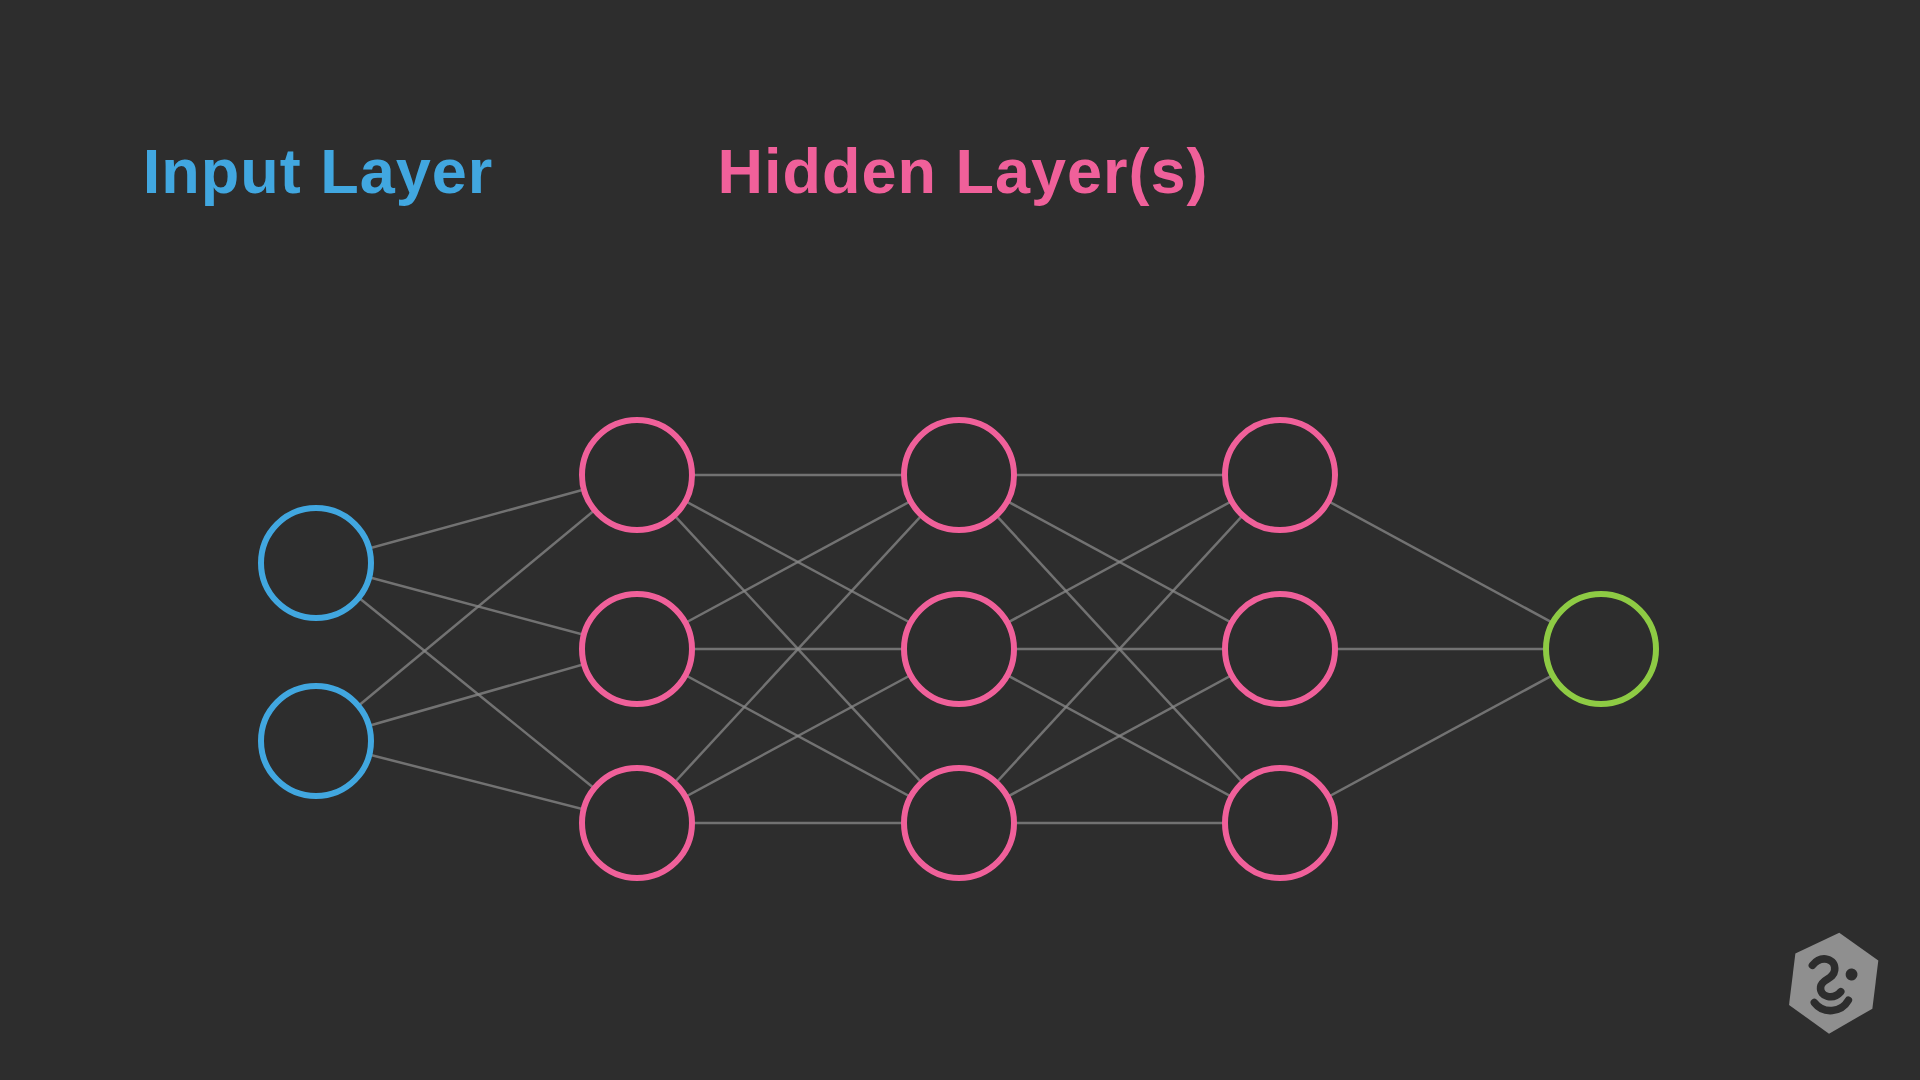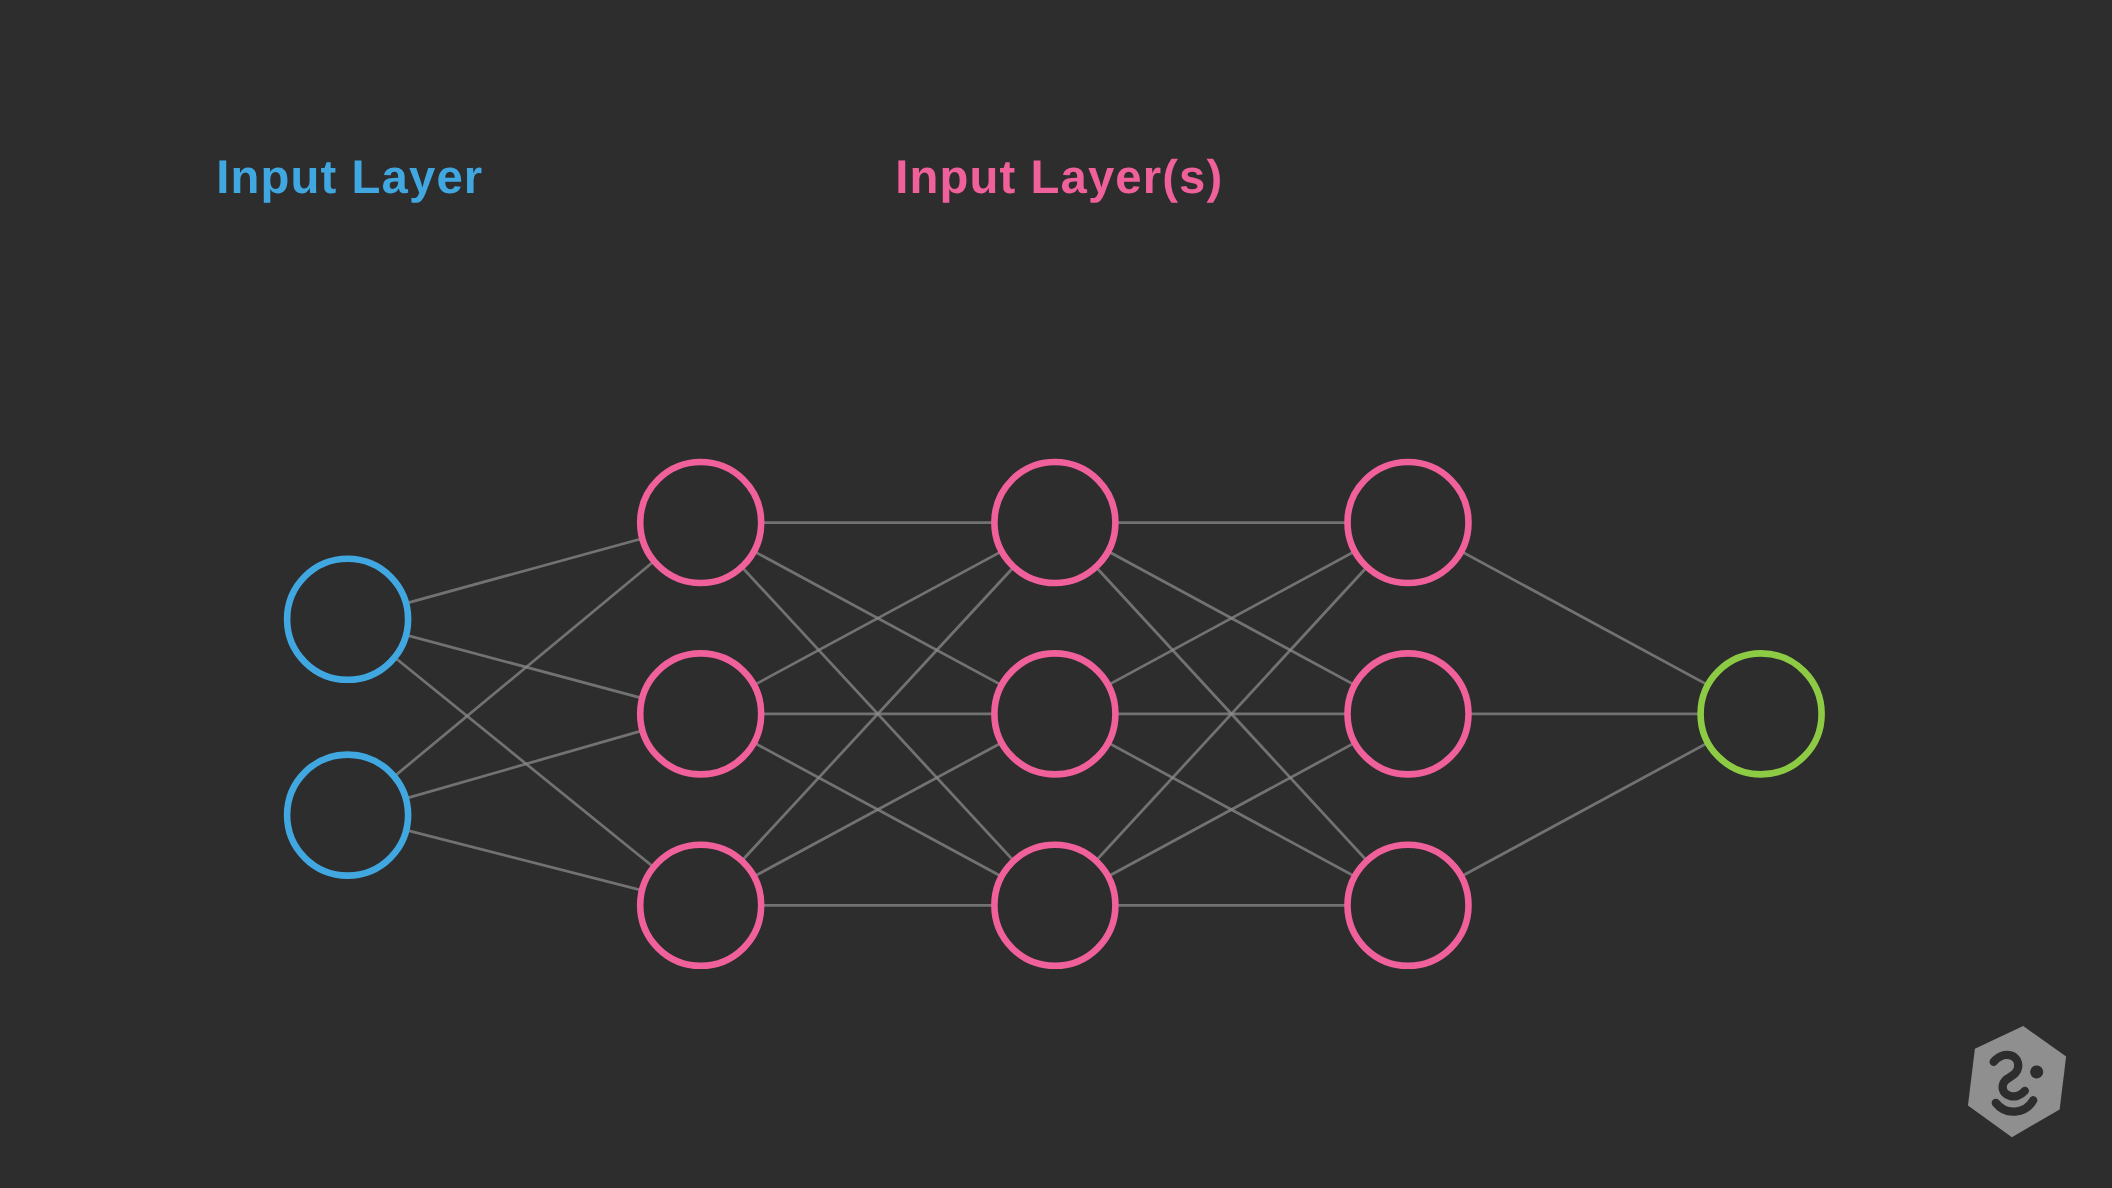--- a/index.html
+++ b/index.html
@@ -12,21 +12,21 @@
   }
   .canvas {
     position: relative;
     width: 1920px;
     height: 1080px;
   }
   .layer-label {
     position: absolute;
     top: 140px;
     transform: translateX(-50%);
-    font-size: 43px;
+    font-size: 63px;
     font-weight: 700;
     letter-spacing: 1px;
     white-space: nowrap;
     line-height: 1;
   }
   .label-input  { left: 318px; }
   .label-hidden { left: 963px; }
   .label-output { left: 1605px; }
   .network-svg {
     position: absolute;
@@ -86,21 +86,21 @@
       <circle cx="959" cy="649" r="55" fill="#2d2d2d" stroke="#f0609a" stroke-width="6"></circle>
       <circle cx="959" cy="823" r="55" fill="#2d2d2d" stroke="#f0609a" stroke-width="6"></circle>
       <circle cx="1280" cy="475" r="55" fill="#2d2d2d" stroke="#f0609a" stroke-width="6"></circle>
       <circle cx="1280" cy="649" r="55" fill="#2d2d2d" stroke="#f0609a" stroke-width="6"></circle>
       <circle cx="1280" cy="823" r="55" fill="#2d2d2d" stroke="#f0609a" stroke-width="6"></circle>
       <circle cx="1601" cy="649" r="55" fill="#2d2d2d" stroke="#8ecb44" stroke-width="6"></circle>
     </svg>
 
   <div class="layer-label label-input" style="color: rgb(65, 167, 224);">Input Layer</div>
 
-  <div class="layer-label label-hidden" style="color: rgb(240, 96, 154);">Input Layer(s)</div>
+  <div class="layer-label label-hidden" style="color: rgb(240, 96, 154);">Hidden Layer(s)</div>
 
 
   <svg class="brand-logo" viewBox="0 0 100 100" xmlns="http://www.w3.org/2000/svg">
     <g transform="rotate(7 50 50)">
       <path d="M51 3 L90 24 L90 69 L53 97 L13 75 L13 27 Z" fill="#989898"></path>
       <path d="M30 36 C37 25 51 27 51 38 C51 47 40 47 40 55 C40 64 53 66 59 57" stroke="#2d2d2d" stroke-width="7" fill="none" stroke-linecap="round"></path>
       <circle cx="67" cy="40" r="5.5" fill="#2d2d2d"></circle>
       <path d="M36 70 C46 80 62 76 67 64" stroke="#2d2d2d" stroke-width="7" fill="none" stroke-linecap="round"></path>
     </g>
   </svg>

